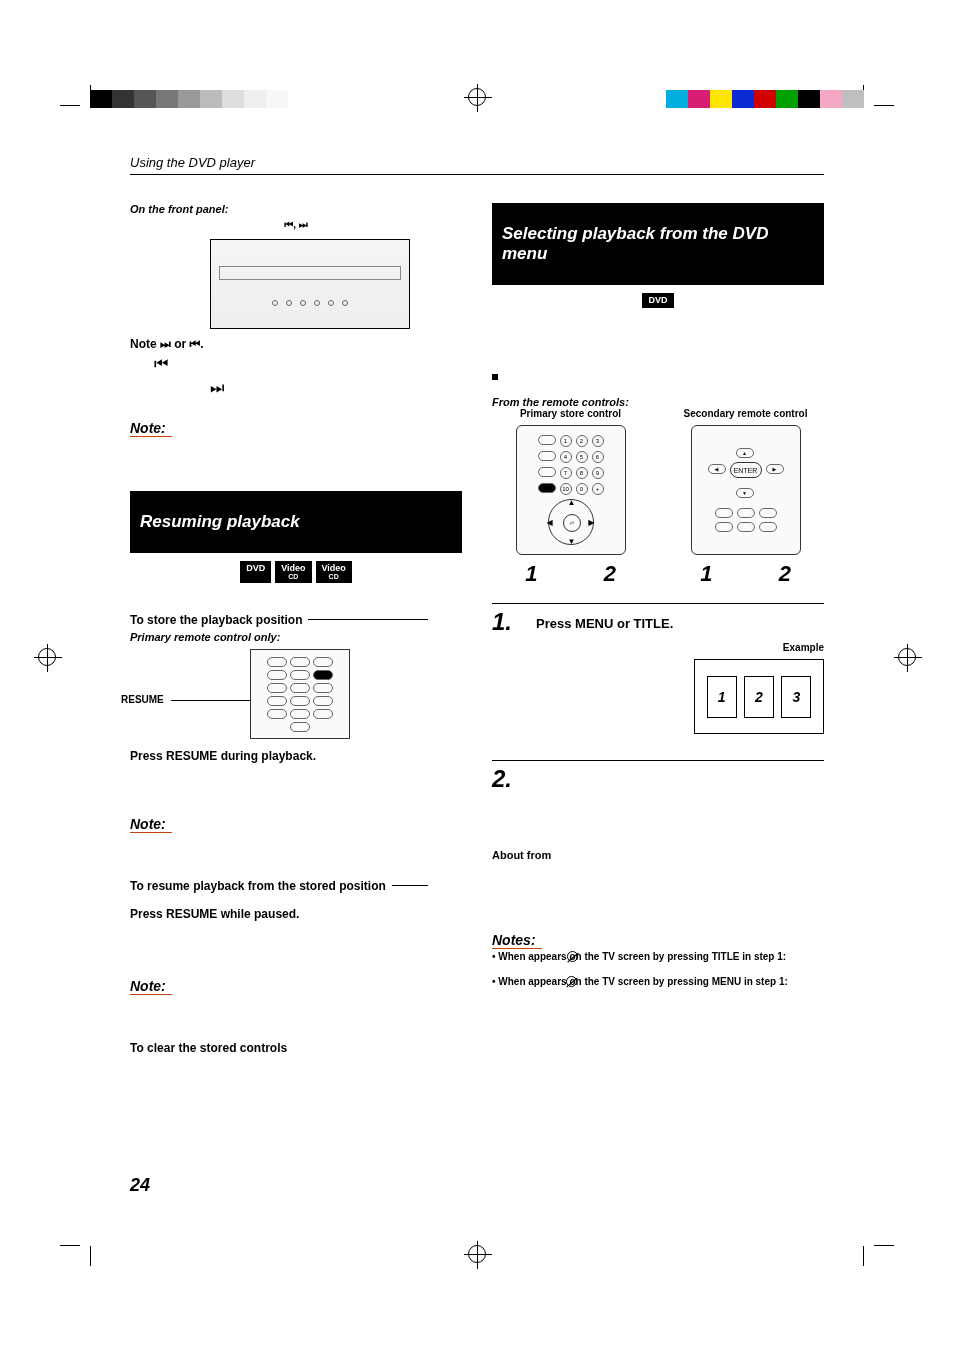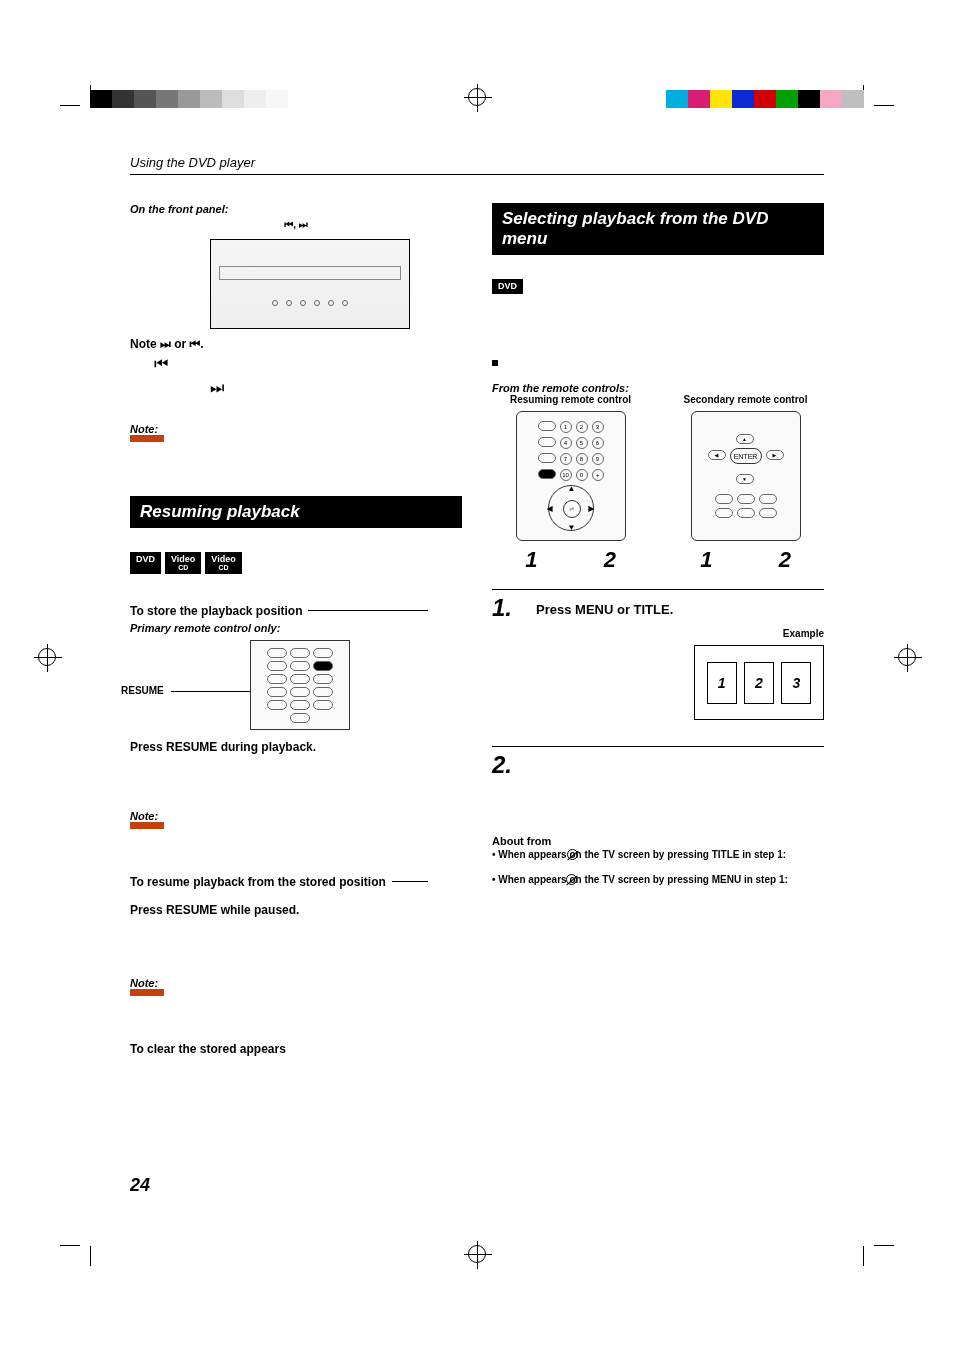--- a/index.html
+++ b/index.html
@@ -41,34 +41,34 @@
   }
   .header {
     font-style: italic; font-size: 13px; border-bottom: 1px solid #000;
     padding-bottom: 4px; margin-bottom: 28px;
   }
   .columns { display:flex; gap: 30px; }
   .col { flex:1; min-width:0; }
 
   .black-bar {
     background:#000; color:#fff; font-weight:bold; font-style:italic;
-    font-size:17px; padding:6px 10px;
+    font-size:17px; padding:21px 10px;
   }
   .sub-italic { font-weight:bold; font-style:italic; font-size:11px; }
   .note-hd {
-    font-weight:bold; font-style:italic; font-size:11px;
-    border-bottom:7px solid #c2410c; display:inline-block; padding-right:6px;
+    font-weight:bold; font-style:italic; font-size:14px;
+    border-bottom:1px solid #c2410c; display:inline-block; padding-right:6px;
   }
   .bold { font-weight:bold; font-size:12px; }
   .bold-lg { font-weight:bold; font-size:13px;padding-left:12px; }
   .rule { height:1px; background:#000; margin:16px 0 4px; }
   .step-num { font-size:24px; font-weight:bold; font-style:italic; margin-right:6px; }
   .step-row { display:flex; align-items:flex-start; gap:6px; }
 
-  .disc-badges { display:flex; gap:4px; justify-content:flex-start; margin-top:24px; }
+  .disc-badges { display:flex; gap:4px; justify-content:center; margin-top:8px; }
   .badge { background:#000; color:#fff; font-weight:bold; font-size:9px; padding:3px 6px; text-align:center; line-height:1; }
   .badge .sm { display:block; font-size:7px; font-weight:bold; }
 
   
   .device-panel {
     border:1px solid #000; height:90px; margin:8px 0 8px 80px; width:200px; position:relative;
     background: linear-gradient(#f5f5f5,#eee);
   }
   .device-panel .slot { position:absolute; top:26px; left:8px; right:8px; height:14px; border:1px solid #888; }
   .device-panel .row { position:absolute; bottom:18px; left:8px; right:8px; height:10px; display:flex; gap:8px; justify-content:center; }
@@ -212,36 +212,36 @@
 
       <div class="bold">Press RESUME during playback.</div>
 
       <div style="margin-top:52px"><span class="note-hd">Note:</span></div>
 
       <div class="bold fill-line short-line" style="margin-top:46px">To resume playback from the stored position</div>
       <div class="bold" style="margin-top:14px">Press RESUME while paused.</div>
 
       <div style="margin-top:56px"><span class="note-hd">Note:</span></div>
 
-      <div class="bold" style="margin-top:46px">To clear the stored appears</div>
+      <div class="bold" style="margin-top:46px">To clear the stored controls</div>
     </div>
 
     <div class="col">
       <div class="black-bar">Selecting playback from the DVD menu</div>
       <div class="disc-badges">
         <div class="badge"><span>DVD</span></div>
       </div>
 
       <div style="margin-top:60px"><span class="sq"></span></div>
 
       <div class="sub-italic" style="margin-top:10px">From the remote controls:</div>
 
       <div class="remote-pair">
         <div class="remote-col">
-          <div class="remote-col-label">Resuming remote control</div>
+          <div class="remote-col-label">Primary store control</div>
           <div class="remote-box">
             <div class="btnrow">
                 <div class="rbtn"></div>
                 <div class="cbtn">1</div>
                 <div class="cbtn">2</div>
                 <div class="cbtn">3</div>
               </div>
             <div class="btnrow">
                 <div class="rbtn"></div>
                 <div class="cbtn">4</div>
@@ -313,20 +313,21 @@
         <div class="thumb">3</div>
       </div>
 
       <div class="rule" style="margin-top:26px"></div>
       <div class="step-row">
         <span class="step-num">2.</span>
       </div>
 
       <div class="bold" style="margin-top:56px;font-size:11px">About from</div>
 
+      <div style="margin-top:70px"><span class="note-hd">Notes:</span></div>
       <div style="font-size:10px;font-weight:bold;margin-top:2px">
         •&nbsp;<span>When       appears on the TV screen by pressing TITLE in step 1:</span>
         <span class="prohibit" style="position:relative;left:-222px"></span>
       </div>
       <div style="font-size:10px;font-weight:bold;margin-top:14px">
         •&nbsp;<span>When       appears on the TV screen by pressing MENU in step 1:</span>
         <span class="prohibit" style="position:relative;left:-225px"></span>
       </div>
     </div>
   </div>

